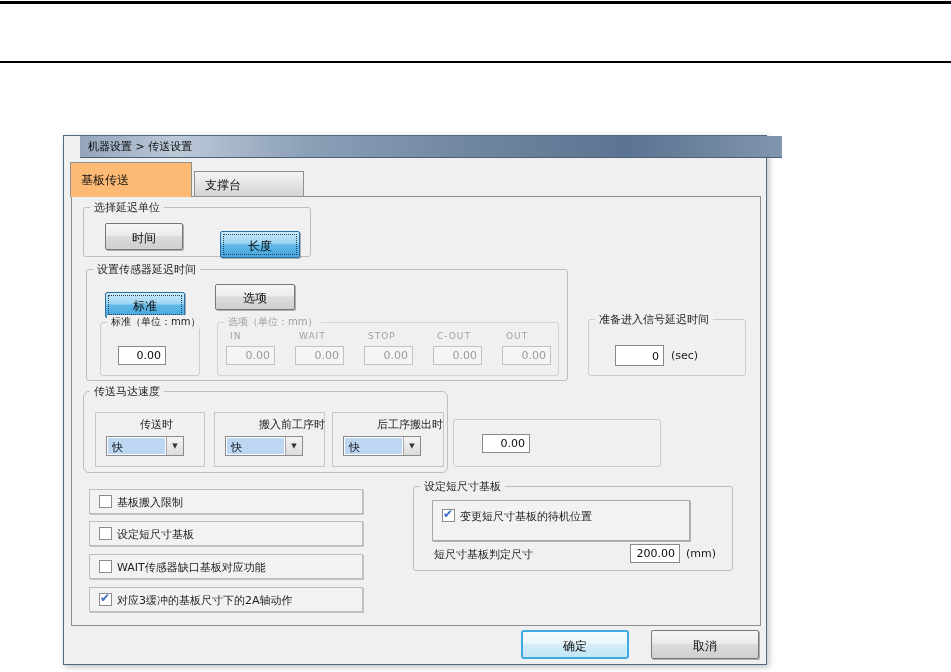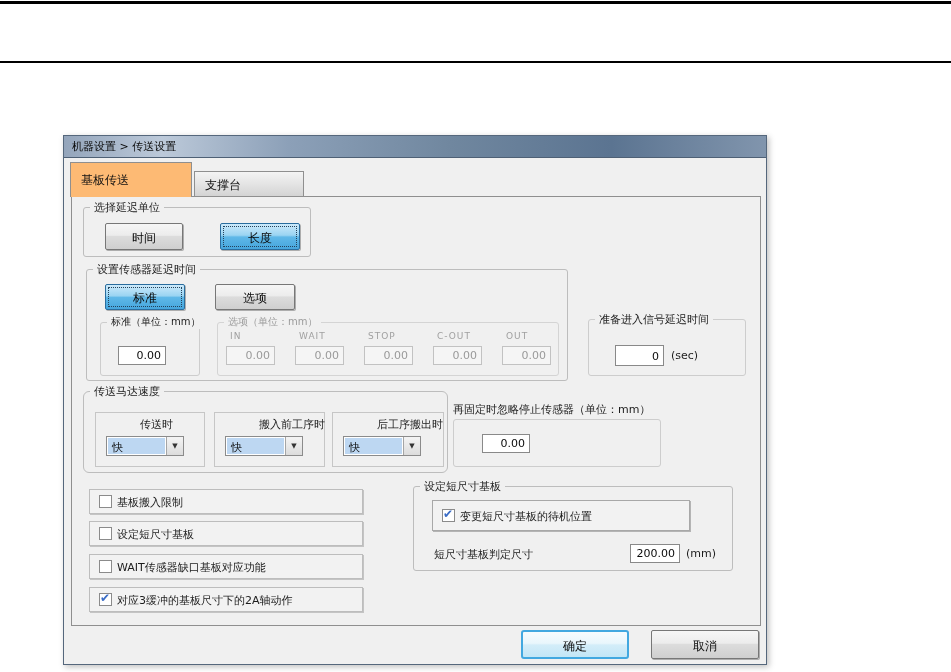--- a/index.html
+++ b/index.html
@@ -6,21 +6,21 @@
   html,body { width:951px; height:672px; background:#ffffff; overflow:hidden;
     font-family:"DejaVu Sans","Liberation Sans",sans-serif; }
 
   .page-rule { position:absolute; left:0; width:951px; background:#000; }
   #rule-top { top:1px; height:3px; }
   #rule-second { top:61px; height:2px; }
 
   
   #dialog { position:absolute; left:63px; top:135px; width:704px; height:530px;
     background:#f0f0f0; border:1px solid #55677c; box-shadow:2px 2px 6px rgba(0,0,0,.25); }
-  #titlebar { position:absolute; left:0; top:0; width:702px; height:22px;
+  #titlebar { position:absolute; left:16px; top:0; width:702px; height:22px;
     background:linear-gradient(90deg,#94a5bb 0%,#bcc9d9 14%,#8ca0b8 32%,#70879f 55%,#5b7491 78%,#8195ad 100%);
     border-bottom:1px solid #4e6075; }
   #titlebar .title-text { position:absolute; left:8px; top:3px; font-size:11px; color:#0a0a0a; }
 
   
   .tab { position:absolute; font-size:12px; color:#111; }
   #tab-active { left:6px; top:26px; width:122px; height:35px; background:#fdba74;
     border:1px solid #8f8f8f; border-bottom:none; z-index:3; }
   #tab-active span { position:absolute; left:10px; top:9px; }
   #tab-inactive { left:130px; top:35px; width:110px; height:26px;
@@ -34,21 +34,21 @@
   .gb-label { position:absolute; top:-8px; left:6px; background:#f0f0f0; padding:0 4px;
     font-size:11px; color:#1c1c1c; white-space:nowrap; }
   .gb-label.disabled { color:#9b9b9b; }
 
   
   .btn { position:absolute; font-size:12px; color:#0a0a0a; text-align:center;
     border:1px solid #777; border-radius:2px;
     background:linear-gradient(#f6f6f6,#ececec 45%,#dcdcdc 50%,#cfcfcf);
     box-shadow:1px 1px 0 rgba(0,0,0,.28); cursor:default; }
   .btn.blue { background:linear-gradient(#cdeafb,#9ad4f2 45%,#5fb8e8 52%,#46a6dd);
-    border-color:#2a6d9e; outline:1px dotted #25425a; outline-offset:-4px; }
+    border-color:#2a6d9e; outline:1px dotted #25425a; outline-offset:-4px;margin-top:8px; }
   .btn .btn-text { position:absolute; width:100%; left:0; }
   .btn-ok { border:2px solid #42a8e0; border-radius:3px;
     background:linear-gradient(#f6fcfe,#e9f6fc 45%,#d3edf9 52%,#c2e6f6);
     box-shadow:none; }
 
   
   .field { position:absolute; background:#ffffff; border:1px solid #898989;
     font-size:11px; color:#0a0a0a; text-align:right; padding:2px 4px 0 0; }
   .field.disabled { background:#f5f5f5; border-color:#c2c2c2; color:#9a9a9a; }
   .unit { position:absolute; font-size:11px; color:#1c1c1c; white-space:nowrap; }
@@ -171,21 +171,20 @@
 
     <div class="combo-box-wrap" style="left:248px; top:20px; width:112px; height:55px;">
       <span class="combo-label">后工序搬出时</span>
       <div class="combo" style="left:10px; top:23px;">
         <span class="combo-sel">快</span>
         <span class="dd-btn">▼</span>
       </div>
     </div>
   </div>
 
-  <span class="plain-label" style="left:389px; top:266px; z-index:4;">再固定时忽略停止传感器（单位：mm）</span>
   <div class="groupbox" style="left:389px; top:283px; width:208px; height:48px; border-color:#cdcdcd;">
     <div class="field" style="left:28px; top:14px; width:48px; height:19px;">0.00</div>
   </div>
 
   <div class="cbrow" style="left:25px; top:353px; width:274px;">
     <span class="checkbox" style="left:9px; top:5px;"></span>
     <span class="cb-text" style="left:27px; top:5px;">基板搬入限制</span>
   </div>
   <div class="cbrow" style="left:25px; top:385px; width:274px;">
     <span class="checkbox" style="left:9px; top:5px;"></span>
@@ -196,21 +195,21 @@
     <span class="cb-text" style="left:27px; top:5px;">WAIT传感器缺口基板对应功能</span>
   </div>
   <div class="cbrow" style="left:25px; top:451px; width:274px;">
     <span class="checkbox checked" style="left:9px; top:5px;"></span>
     <span class="cb-text" style="left:27px; top:5px;">对应3缓冲的基板尺寸下的2A轴动作</span>
   </div>
 
   <div class="groupbox" style="left:349px; top:350px; width:320px; height:85px;">
     <span class="gb-label">设定短尺寸基板</span>
 
-    <div class="raised-panel" style="left:18px; top:13px; width:258px; height:31px;padding-left:29px;">
+    <div class="raised-panel" style="left:18px; top:13px; width:258px; height:41px;padding-left:29px;">
       <span class="checkbox checked" style="left:9px; top:8px;"></span>
       <span class="cb-text" style="left:27px; top:8px;">变更短尺寸基板的待机位置</span>
     </div>
 
     <span class="plain-label" style="left:20px; top:60px;">短尺寸基板判定尺寸</span>
     <div class="field" style="left:216px; top:57px; width:50px; height:19px;">200.00</div>
     <span class="unit" style="left:272px; top:60px;">(mm)</span>
   </div>
 
   <button class="btn btn-ok" style="left:457px; top:494px; width:108px; height:29px;">

